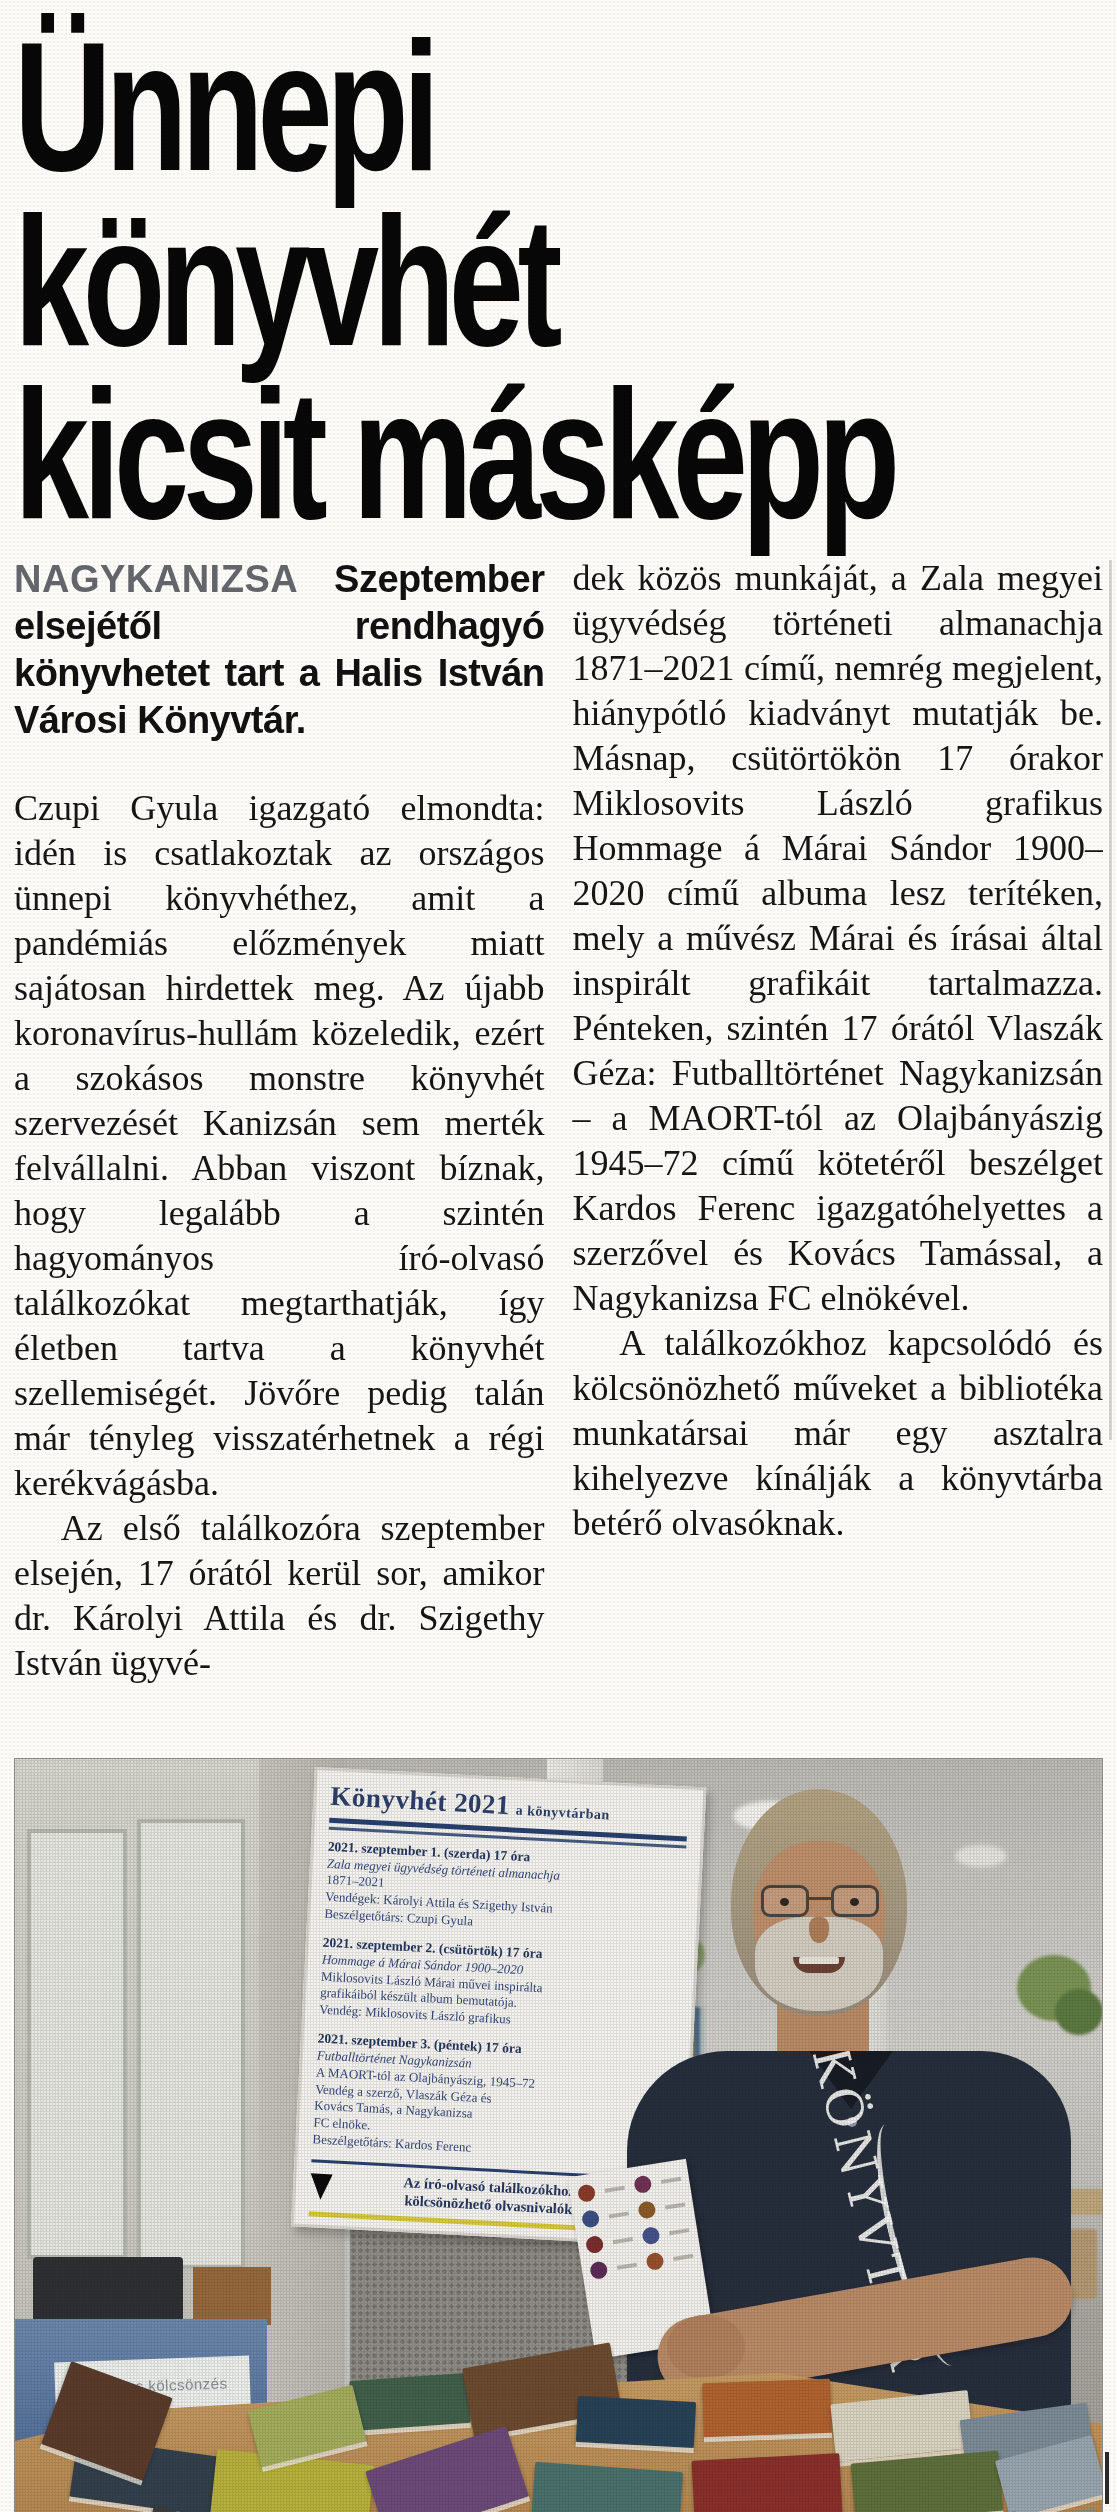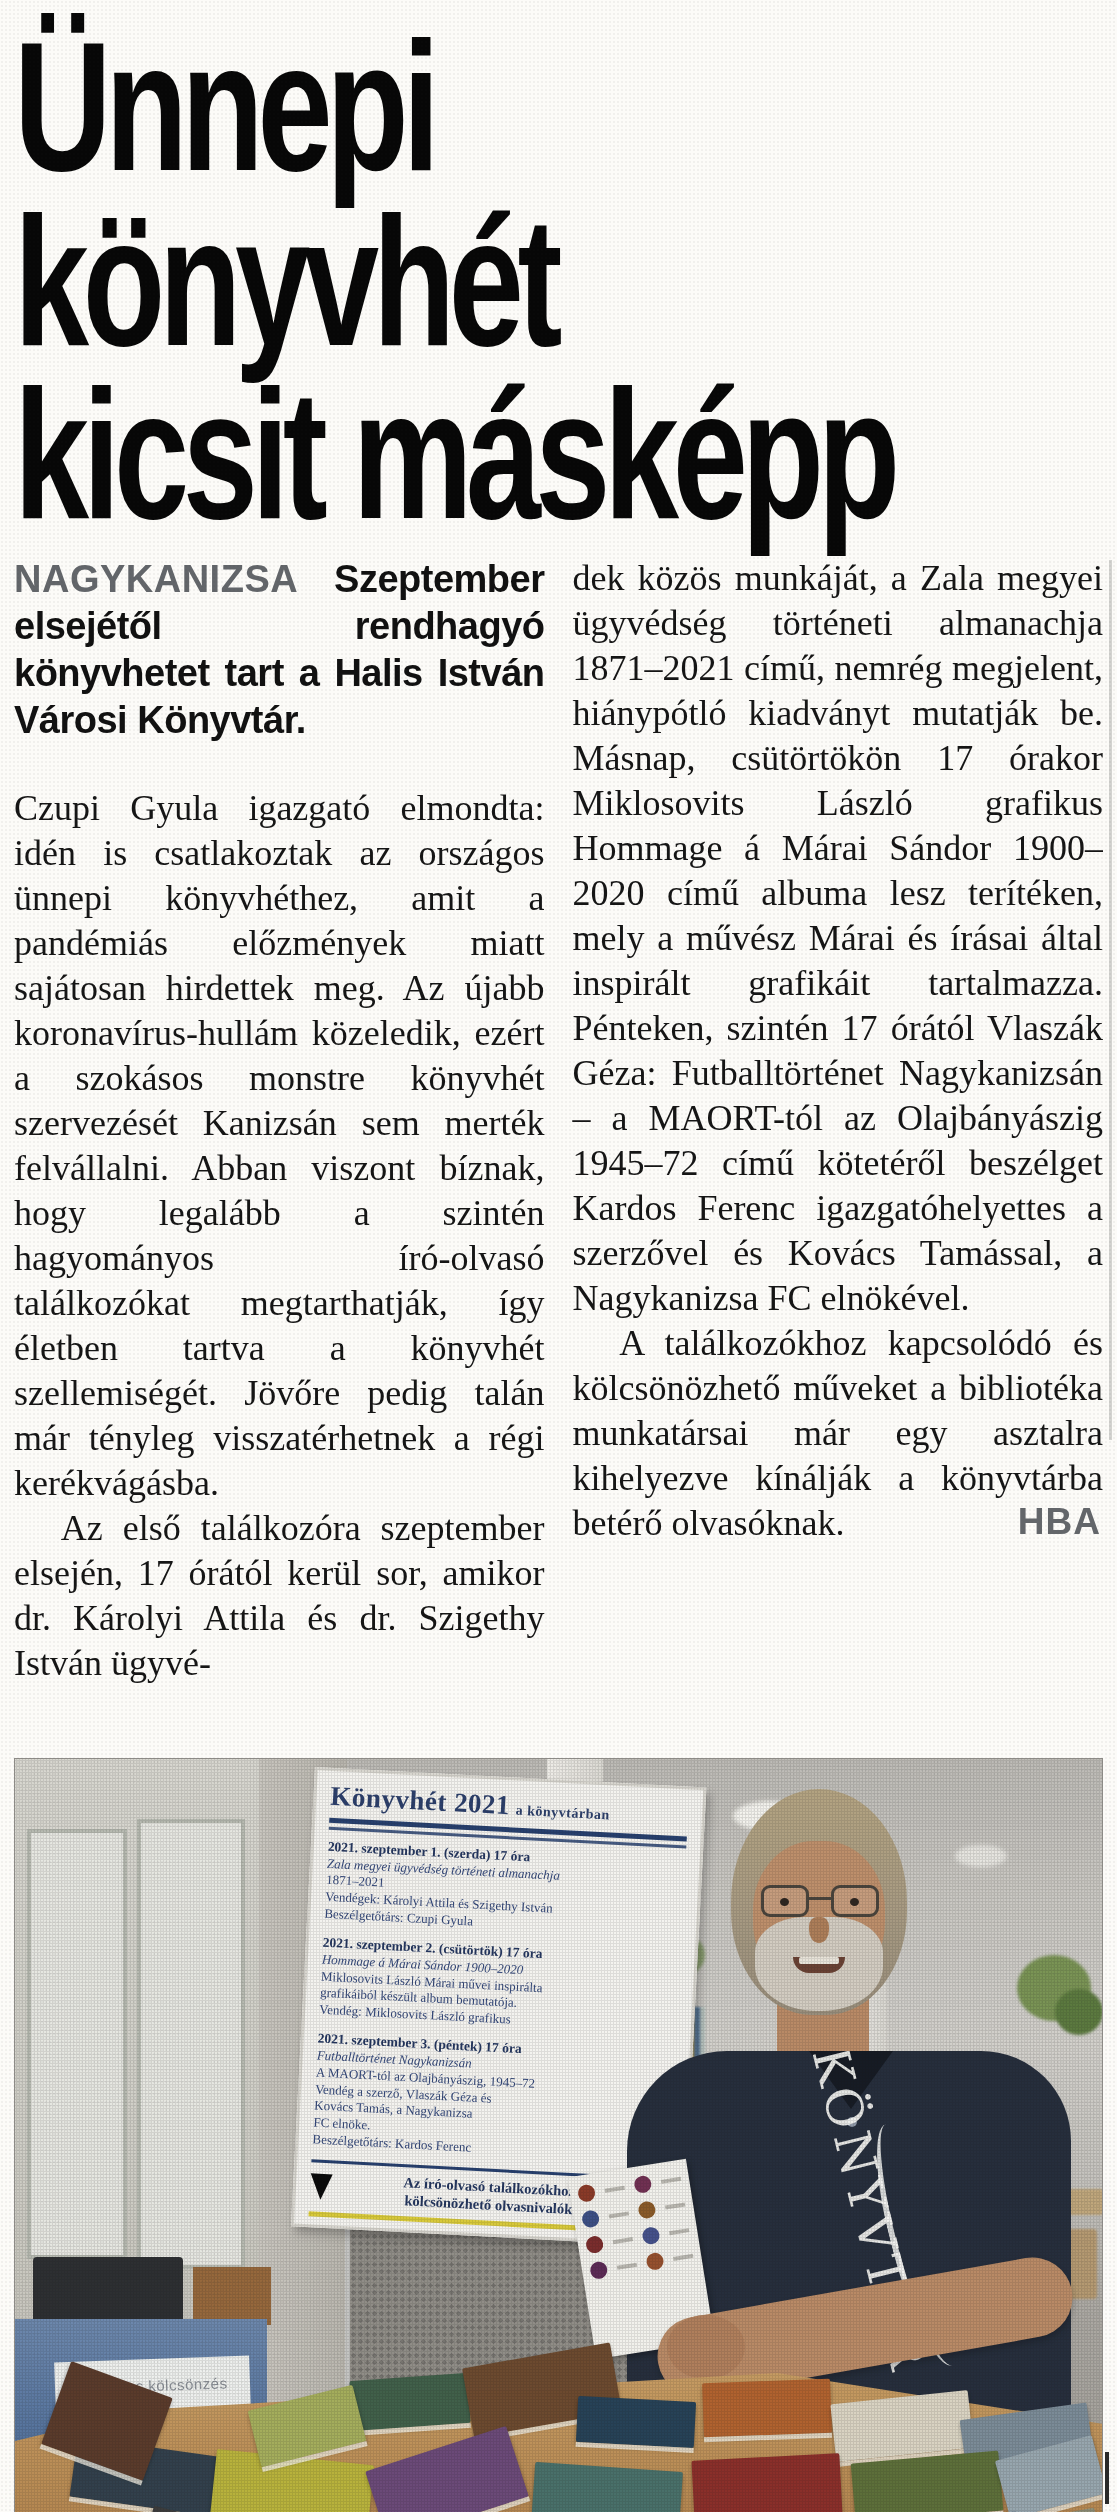--- a/index.html
+++ b/index.html
@@ -152,21 +152,20 @@
         <div>
             <p class="body">Czupi Gyula igazgató elmondta: idén is csatlakoztak az országos ünnepi könyvhéthez, amit a pandémiás előzmények miatt sajátosan hirdettek meg. Az újabb koronavírus-hullám közeledik, ezért a szokásos monstre könyvhét szervezését Kanizsán sem merték felvállalni. Abban viszont bíznak, hogy legalább a szintén hagyományos író-olvasó találkozókat megtarthatják, így életben tartva a könyvhét szellemiségét. Jövőre pedig talán már tényleg visszatérhetnek a régi kerékvágásba.</p>
             <p class="body">Az első találkozóra szeptember elsején, 17 órától kerül sor, amikor dr. Károlyi Attila és dr. Szigethy István ügyvé-</p>
           </div>
       </div>
       <div class="col">
         <div>
             <p class="body">dek közös munkáját, a Zala megyei ügyvédség történeti almanachja 1871–2021 című, nemrég megjelent, hiánypótló kiadványt mutatják be. Másnap, csütörtökön 17 órakor Miklosovits László grafikus Hommage á Márai Sándor 1900–2020 című albuma lesz terítéken, mely a művész Márai és írásai által inspirált grafikáit tartalmazza. Pénteken, szintén 17 órától Vlaszák Géza: Futballtörténet Nagykanizsán – a MAORT-tól az Olajbányászig 1945–72 című kötetéről beszélget Kardos Ferenc igazgatóhelyettes a szerzővel és Kovács Tamással, a Nagykanizsa FC elnökével.</p>
             <p class="body">A találkozókhoz kapcsolódó és kölcsönözhető műveket a bibliotéka munkatársai már egy asztalra kihelyezve kínálják a könyvtárba betérő olvasóknak.</p>
           </div>
-        <div class="byline">HBA</div>
       </div>
     </div>
 
     <div class="photo">
 
       <div class="wall-left"></div>
       <div class="window-pane" style="left:12px; top:70px; width:100px; height:430px;"></div>
       <div class="window-pane" style="left:122px; top:60px; width:108px; height:450px;"></div>
       <div class="ceiling-light" style="left:718px; top:42px; width:74px; height:30px;"></div>
       <div class="ceiling-light" style="left:940px; top:86px; width:52px; height:22px; opacity:.7;"></div>

